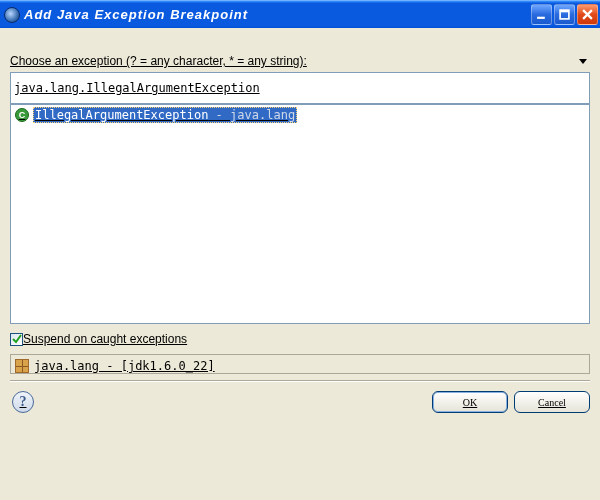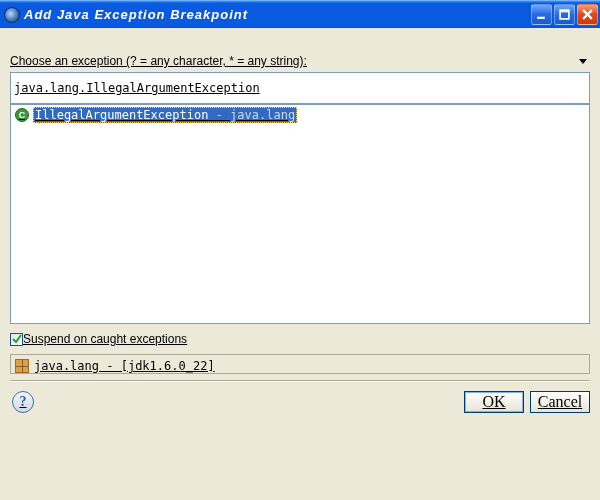--- a/index.html
+++ b/index.html
@@ -157,26 +157,26 @@
     background: linear-gradient(to bottom, #f0f4fa, #cfdaea);
     display: flex; align-items: center; justify-content: center;
     color: #3a5a8a;
     font-family: Georgia, serif;
     font-weight: bold;
     font-size: 14px;
     margin-left: 2px;
   }
   .spacer { flex: 1; }
   .btn {
-    width: 60px; height: 22px;
+    width: 76px; height: 22px;
     border: 1px solid #003c74;
-    border-radius: 0;
+    border-radius: 6px;
     background: linear-gradient(to bottom, #fff 0%, #f2f1ea 50%, #e6e4d8 100%);
     font-family: "SimSun", Tahoma;
-    font-size: 16px;
+    font-size: 10px;
     margin-left: 6px;
     cursor: pointer;
   }
   .btn.default {
     box-shadow: inset 0 0 0 1px #88b0e0;
   }
   .status-bar span { font-family: "SimSun", monospace; }
 </style>
 </head>
 <body>

